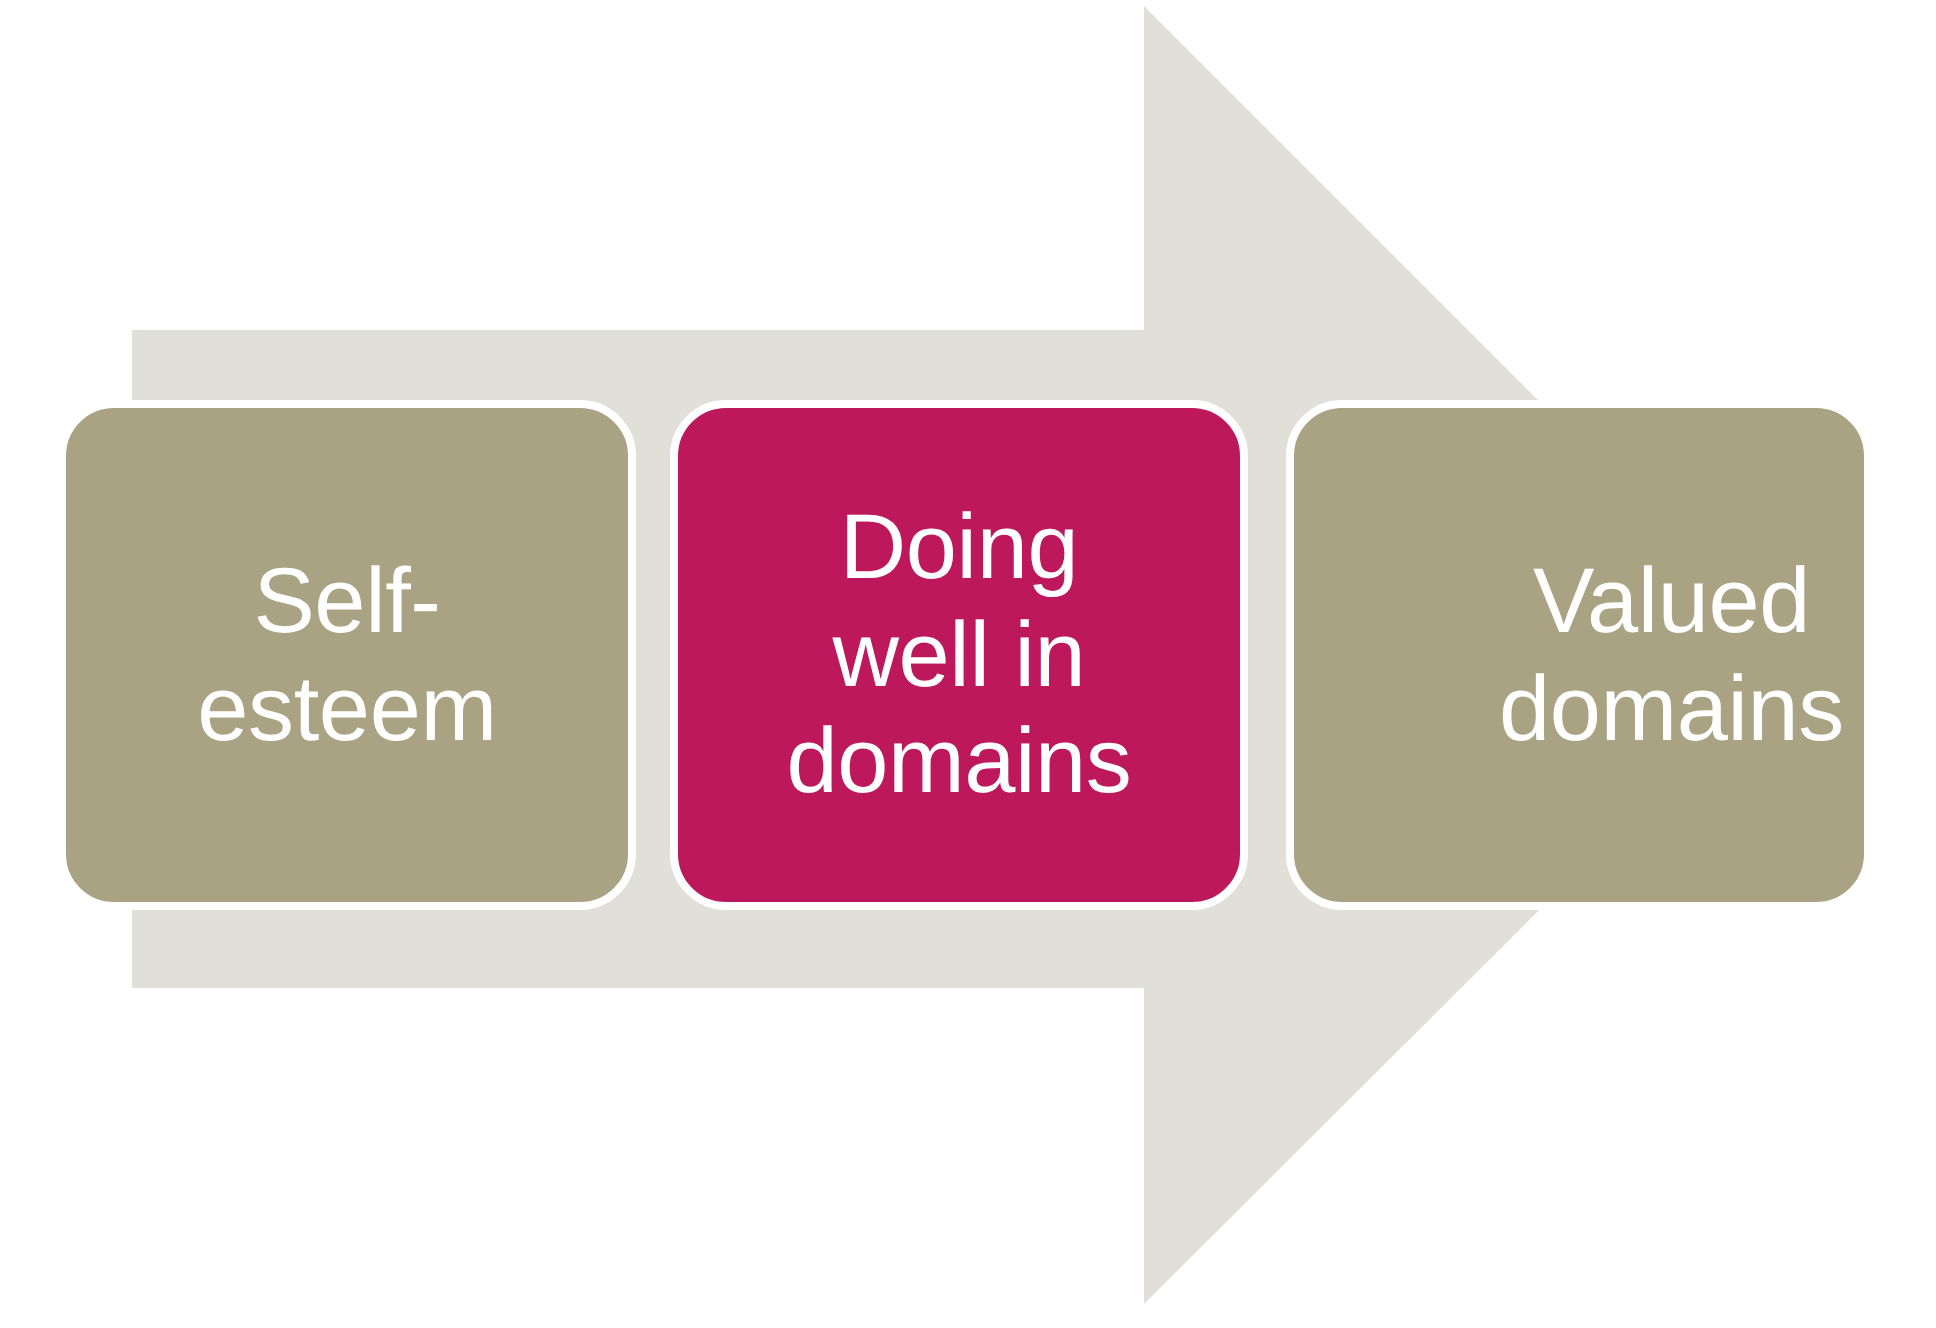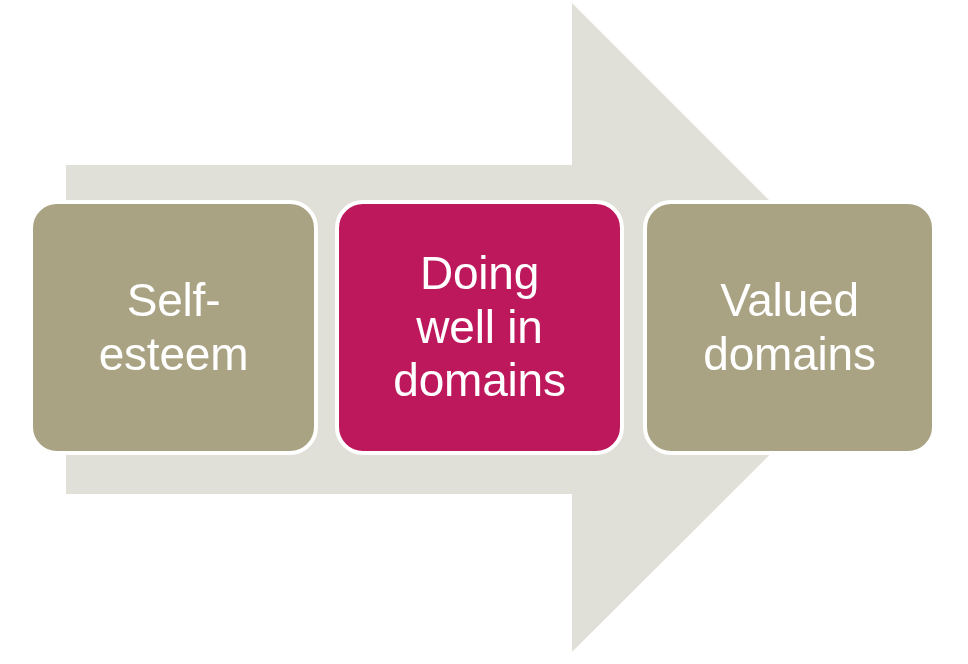--- a/index.html
+++ b/index.html
@@ -48,21 +48,21 @@
     color: #ffffff;
     font-size: 46px;
     line-height: 1.17;
     font-weight: 400;
     letter-spacing: -0.2px;
     white-space: pre-line;
     padding: 0 10px;
   }
   #step-box-0 { left: 29px;  width: 289px; }
   #step-box-1 { left: 335px; width: 289px; }
-  #step-box-2 { left: 643px; width: 293px; }
+  #step-box-2 { left: 643px; width: 293px; justify-content: flex-end; }
 </style>
 </head>
 <body>
 
 <div id="canvas" style="background: rgb(255, 255, 255);">
 
   <svg id="arrow-svg" viewBox="0 0 968 664" xmlns="http://www.w3.org/2000/svg" aria-hidden="true">
     <polygon id="arrow-shape" fill="#e1e0d8" points="66,165 572,165 572,3 897,328 572,652 572,494 66,494"></polygon>
   </svg>
 

